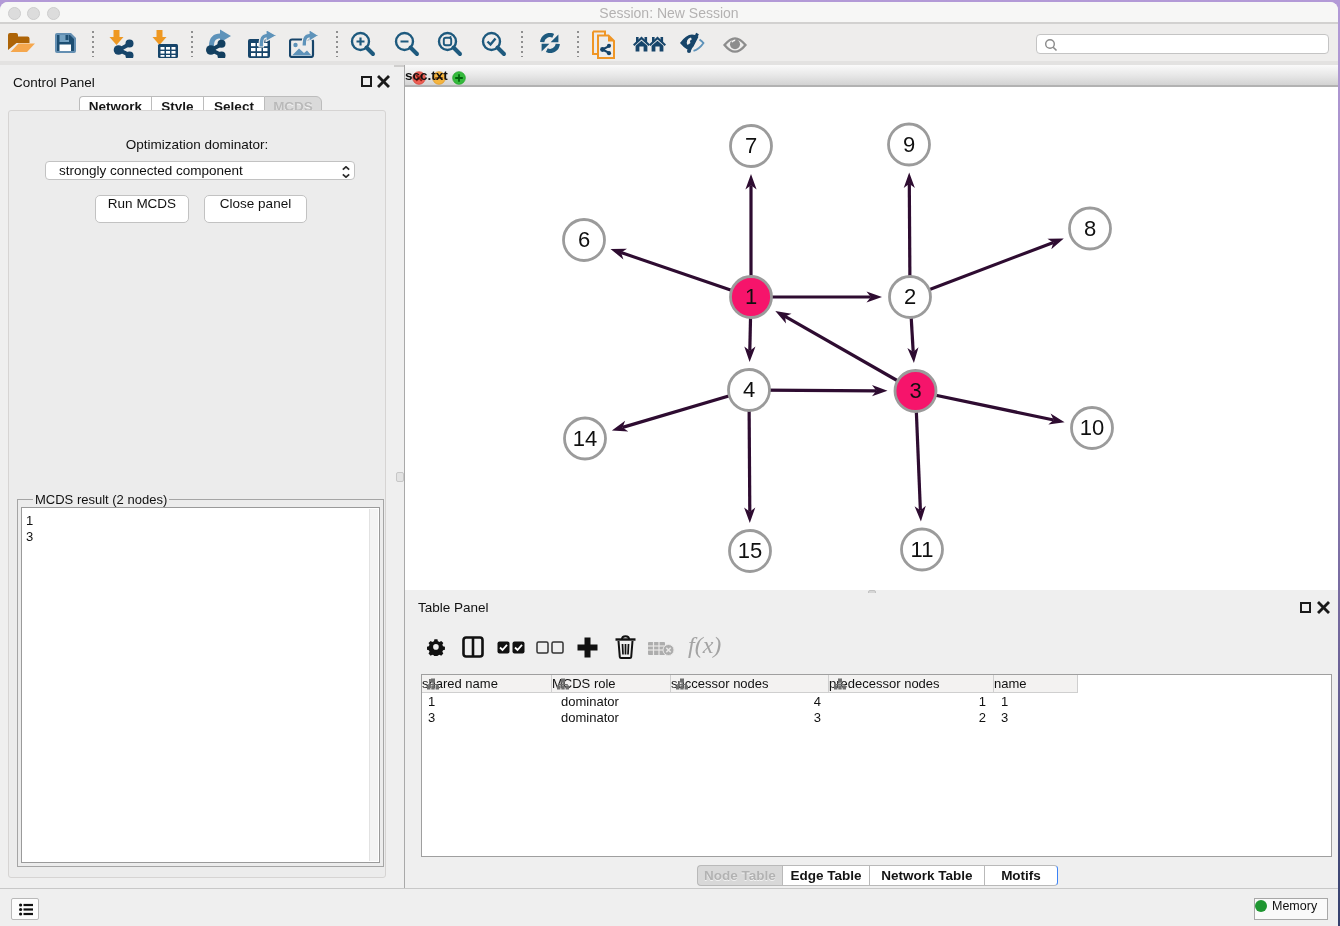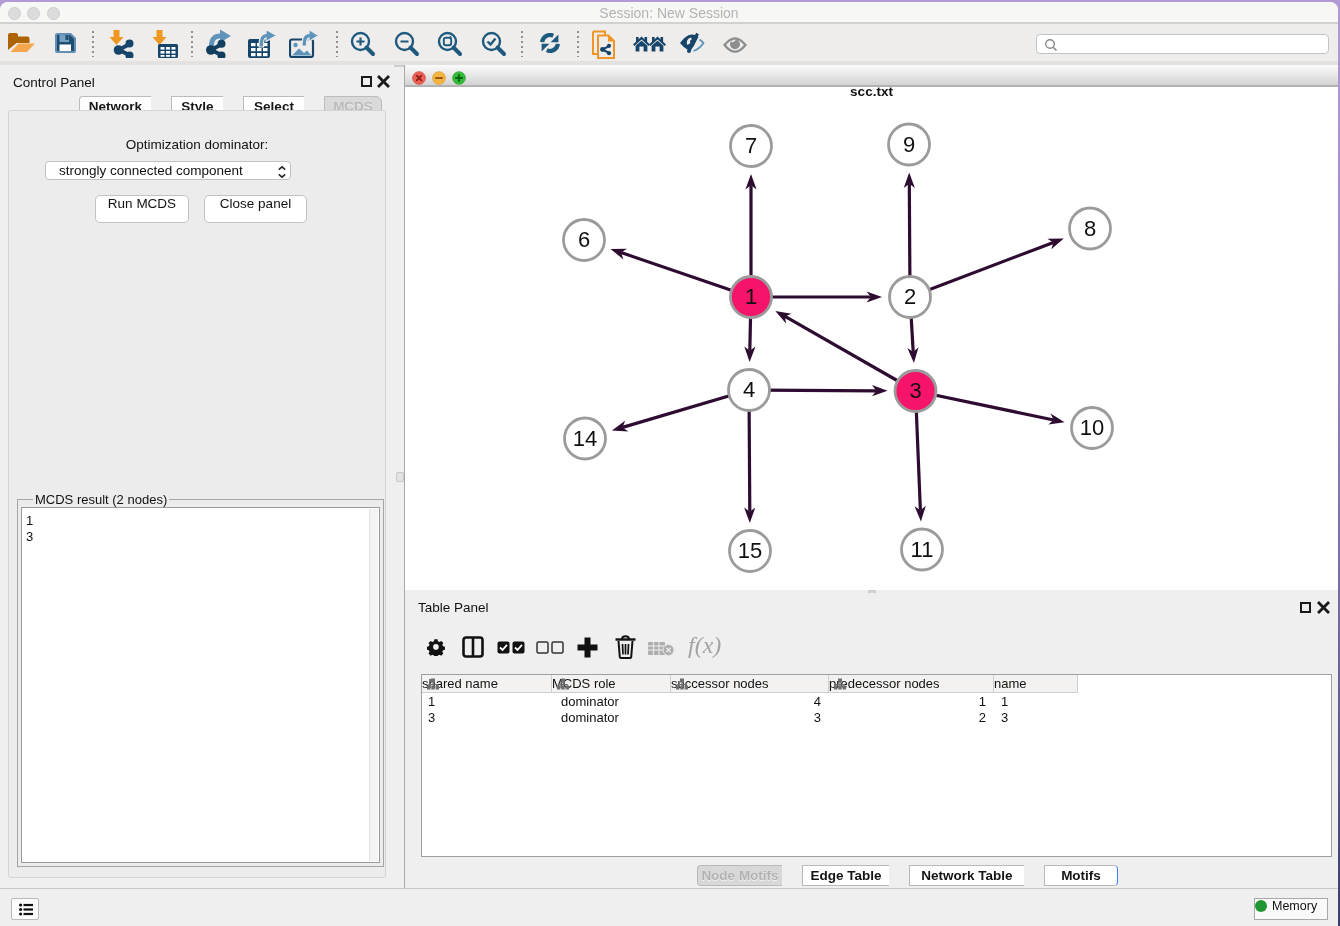--- a/index.html
+++ b/index.html
@@ -12,40 +12,40 @@
 #wtitle { position:absolute; top:3px; left:0; width:100%; text-align:center; font-size:14px; color:#b4b2b2; }
 
 #toolbar { position:absolute; left:0; top:22px; width:100%; height:43px; background:#eeedec; border-bottom:2px solid #cfcecd; box-shadow:inset 0 -4px 0 #e3e2e1; }
 .ticon { position:absolute; top:31px; }
 .tsep { position:absolute; top:7px; width:2px; height:26px; background:repeating-linear-gradient(180deg,#8f8f8f 0 2px,rgba(0,0,0,0) 2px 5px); }
 #search { position:absolute; left:1036px; top:10px; width:293px; height:20px; background:#fff; border:1px solid #c4c4c4; border-radius:4px; }
 
 #cpanel { position:absolute; left:0; top:63px; width:394px; height:823px; background:#efefef;padding-left:37px; }
 #cp-title { position:absolute; left:13px; top:10px; font-size:13.5px; color:#111; }
 .float-ico { position:absolute; width:11px; height:11px; border:2px solid #1a1a1a; background:transparent; }
-.tabbar { position:absolute; display:flex;gap:20px; }
+.tabbar { position:absolute; display:flex; }
 .tab { height:21px; line-height:20px; font-size:13.5px; font-weight:700; color:#161616; background:#fff; border:1px solid #bcbcbc; border-right:none; text-align:center; }
 .tab:first-child { border-radius:4px 0 0 0; }
 .tab.last { border-right:1px solid #bcbcbc; border-radius:0 6px 0 0; }
 .tab.sel { background:#dadada; color:#b9b9b9; text-shadow:0 1px 0 #f4f4f4; }
 #mcds-panel { position:absolute; left:8px; top:45px; width:378px; height:768px; background:#ececec; border:1px solid #d6d4d3; border-radius:3px; }
 #opt-label { position:absolute; left:0; top:26px; width:100%; text-align:center; font-size:13.5px; color:#111; }
-#dropdown { position:absolute; left:36px; top:50px; width:246px; height:19px; background:#fff; border:1px solid #c2c2c2; border-radius:4px; font-size:13.5px; color:#111; line-height:17px; padding-left:13px; }
+#dropdown { position:absolute; left:36px; top:50px; width:310px; height:19px; background:#fff; border:1px solid #c2c2c2; border-radius:4px; font-size:13.5px; color:#111; line-height:17px; padding-left:13px; }
 .btn { position:absolute; top:84px; height:28px; background:#fff; border:1px solid #c2c2c2; border-radius:5px; font-size:13.5px; color:#111; text-align:center; line-height:16px; }
 #fieldset { position:absolute; left:8px; top:388px; width:367px; height:368px; border:1px solid #a5a5a5; }
 #fieldset-label { position:absolute; left:15px; top:-8px; background:#ececec; font-size:13px; color:#111; padding:0 2px; }
 #result-area { position:absolute; left:3px; top:7px; right:3px; bottom:3px; background:#fff; border:1px solid #9a9a9a; font-size:13px; color:#111; padding:5px 0 0 4px; line-height:16px; }
 #result-scroll { position:absolute; right:1px; top:1px; width:9px; bottom:1px; background:#f4f4f4; border-left:1px solid #e2e2e2; }
 
 #vsplit { position:absolute; left:404px; top:63px; width:1px; height:823px; background:#a9a9a9; }
 #vgrip { position:absolute; left:396px; top:470px; width:8px; height:10px; background:#e3e3e3; border:1px solid #c7c7c7; border-radius:2px; }
 
 #netframe { position:absolute; left:405px; top:63px; width:933px; height:525px; background:#fff; }
 #nf-title { position:absolute; left:0; top:0; width:100%; height:22px; background:linear-gradient(180deg,#fafafa,#e8e8e8 50%,#d3d3d3); border-bottom:2px solid #b2b2b2; }
-#nf-text { position:absolute; width:100%; text-align:center; top:19px; font-size:13.5px; font-weight:700; color:#111; }
+#nf-text { position:absolute; width:100%; text-align:left; top:3px; font-size:13.5px; font-weight:700; color:#111; }
 #graph { position:absolute; left:0; top:22px; }
 #graph text { font-size:22px; fill:#101010; text-anchor:middle; dominant-baseline:central; }
 
 #hgrip { position:absolute; left:868px; top:588px; width:8px; height:5px; background:#d6d6d6; border:1px solid #c2c2c2; border-radius:2px; }
 
 #tpanel { position:absolute; left:405px; top:591px; width:935px; height:297px; background:#efefef; }
 #tp-title { position:absolute; left:13px; top:7px; font-size:13.5px; color:#111; }
 #ttoolbar { position:absolute; left:16px; top:36px; height:38px; }
 #ttable { position:absolute; left:16px; top:81px; width:911px; height:183px; background:#fff; border:1px solid #9f9f9f; }
 #thead { position:absolute; left:0; top:0; width:656px; height:18px; background:#f3f2f1; border-bottom:1px solid #cfcfcf; }
@@ -444,21 +444,21 @@
       </div>
       <div class="trow" style="top:35px;">
         <div class="td" style="left:6px;">3</div>
         <div class="td" style="left:139px;">dominator</div>
         <div class="td" style="left:249px; width:150px; text-align:right;">3</div>
         <div class="td" style="left:407px; width:157px; text-align:right;">2</div>
         <div class="td" style="left:579px;">3</div>
       </div>
     </div>
     <div class="tabbar" style="left:292px; top:272px;">
-      <div class="btab" style="width:85px; border-radius:4px 0 0 4px; background:#d8d8d8; color:#b2b2b2; text-shadow:0 1px 0 #f2f2f2;">Node Motifs</div>
+      <div class="btab" style="width:85px; border-radius:4px 0 0 4px; background:#d8d8d8; color:#b2b2b2; text-shadow:0 1px 0 #f2f2f2;">Node Table</div>
       <div class="btab" style="width:87px;">Edge Table</div>
       <div class="btab" style="width:115px;">Network Table</div>
       <div class="btab" style="width:74px; border-right:1px solid #3b82f6; border-radius:0 4px 4px 0;">Motifs</div>
     </div>
   </div>
   <div id="statusbar">
     <div id="listbtn">
       <svg style="position:absolute; left:7px; top:4px;" width="14" height="13" viewBox="0 0 14 13">
         <g fill="#111">
             <circle cx="1.6" cy="2" r="1.6"></circle>

